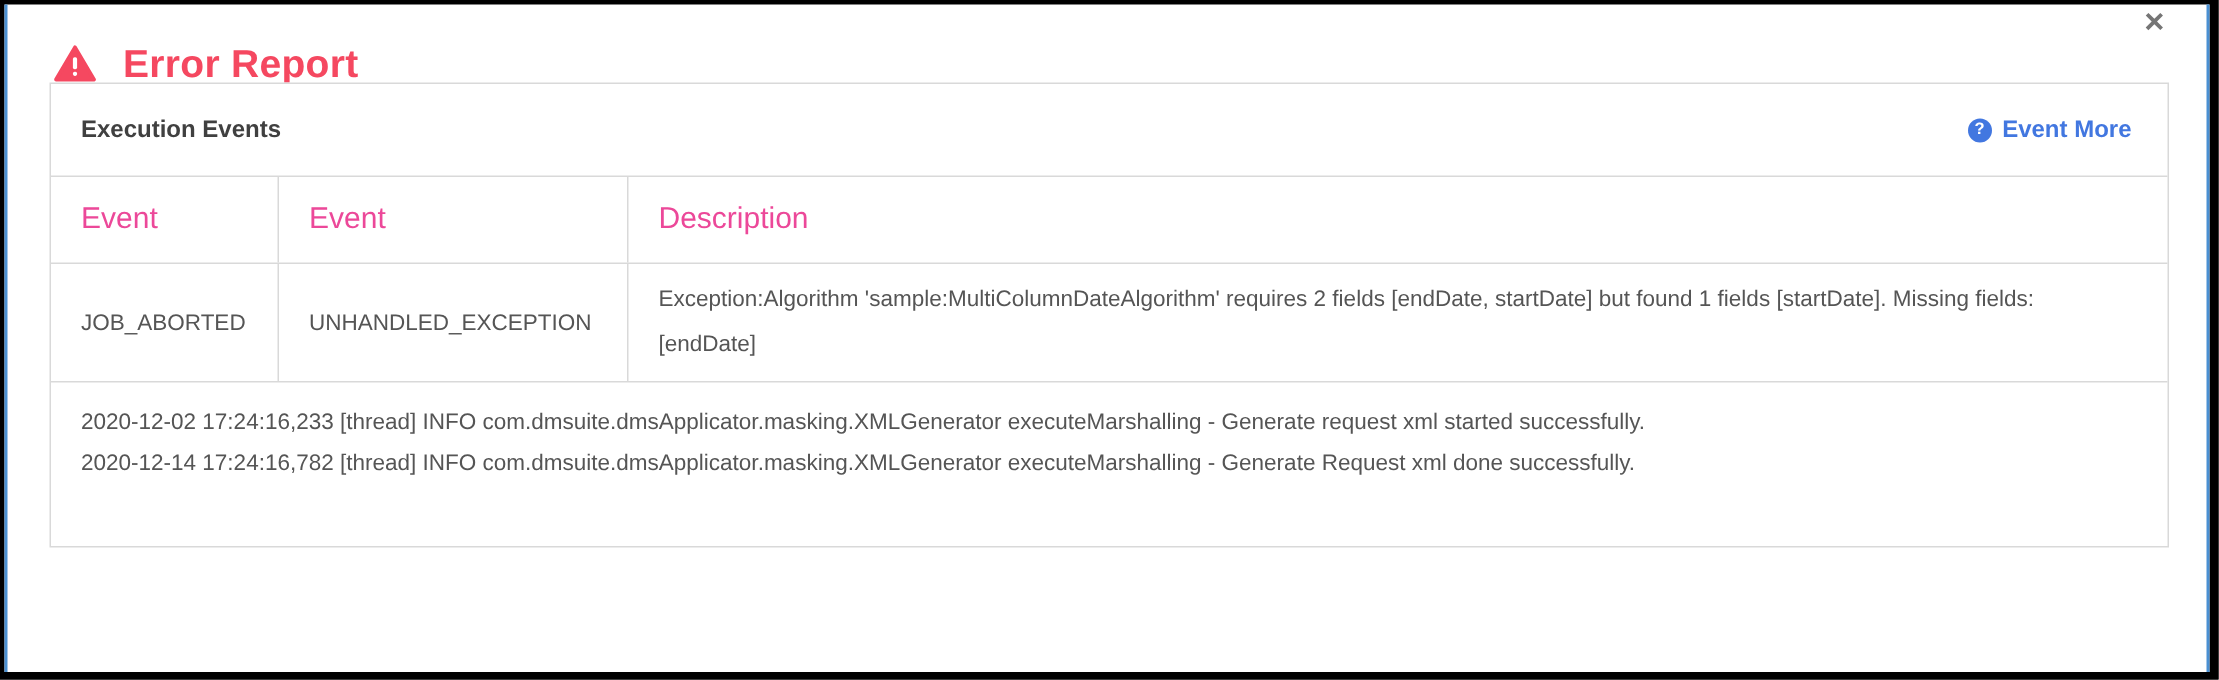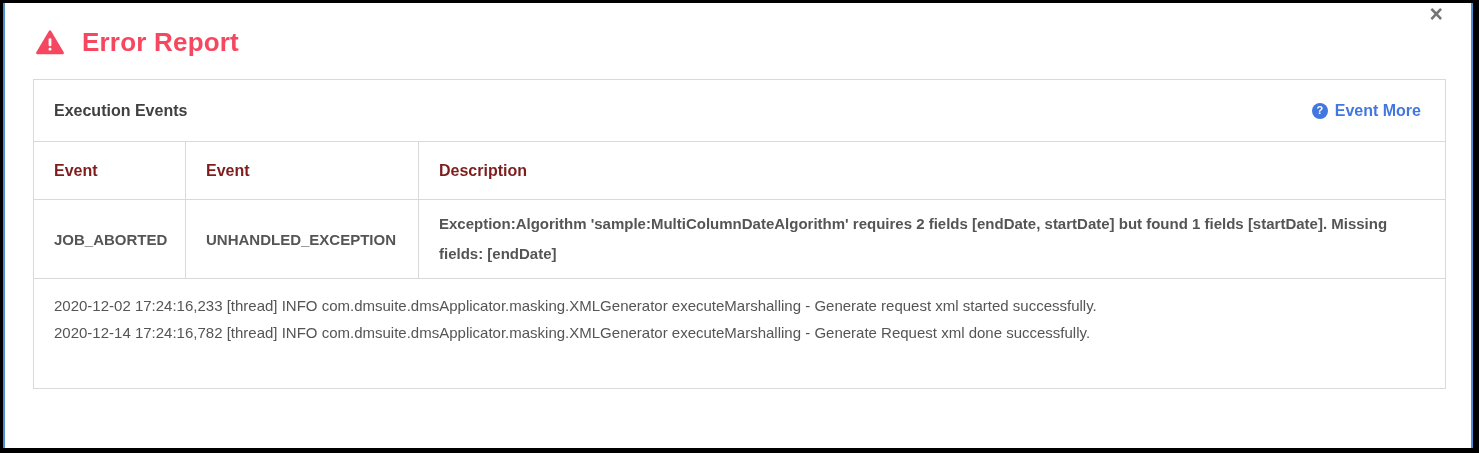--- a/index.html
+++ b/index.html
@@ -38,21 +38,21 @@
   }
   .title-text {
     font-size: 26px;
     font-weight: 700;
     color: #f54860;
     letter-spacing: 0.2px;
   }
   .warn-svg { display: block; }
   .panel {
     position: absolute;
-    top: 76px;
+    top: 52px;
     left: 28px;
     right: 25px;
     border: 1px solid #d9d9d9;
     background: #fff;
   }
   .panel-header {
     height: 61px;
     display: flex;
     align-items: center;
     justify-content: space-between;
@@ -91,29 +91,28 @@
     border-top: 1px solid #d9d9d9;
     box-sizing: border-box;
   }
   .thead-row { height: 58px; }
   .data-row  { height: 79px; }
   .cell {
     display: flex;
     align-items: center;
     padding-left: 20px;
     box-sizing: border-box;
-    font-weight: bold;
   }
   .col-event { width: 152px; border-right: 1px solid #d9d9d9; }
   .col-cause { width: 233px; border-right: 1px solid #d9d9d9; }
   .col-desc  { flex: 1; padding-right: 38px; }
   .thead-row .cell {
-    font-size: 16px;
-    font-weight: 700;
-    color: #7f1d1d;
+    font-size: 20px;
+    font-weight: 400;
+    color: #ec4899;
   }
   .data-row .cell {
     font-size: 15px;
     color: #555;
   }
   .data-row .col-desc { line-height: 30px; }
   .log-name-row {
     height: 58px;
     border-top: 1px solid #d9d9d9;
     box-sizing: border-box;

